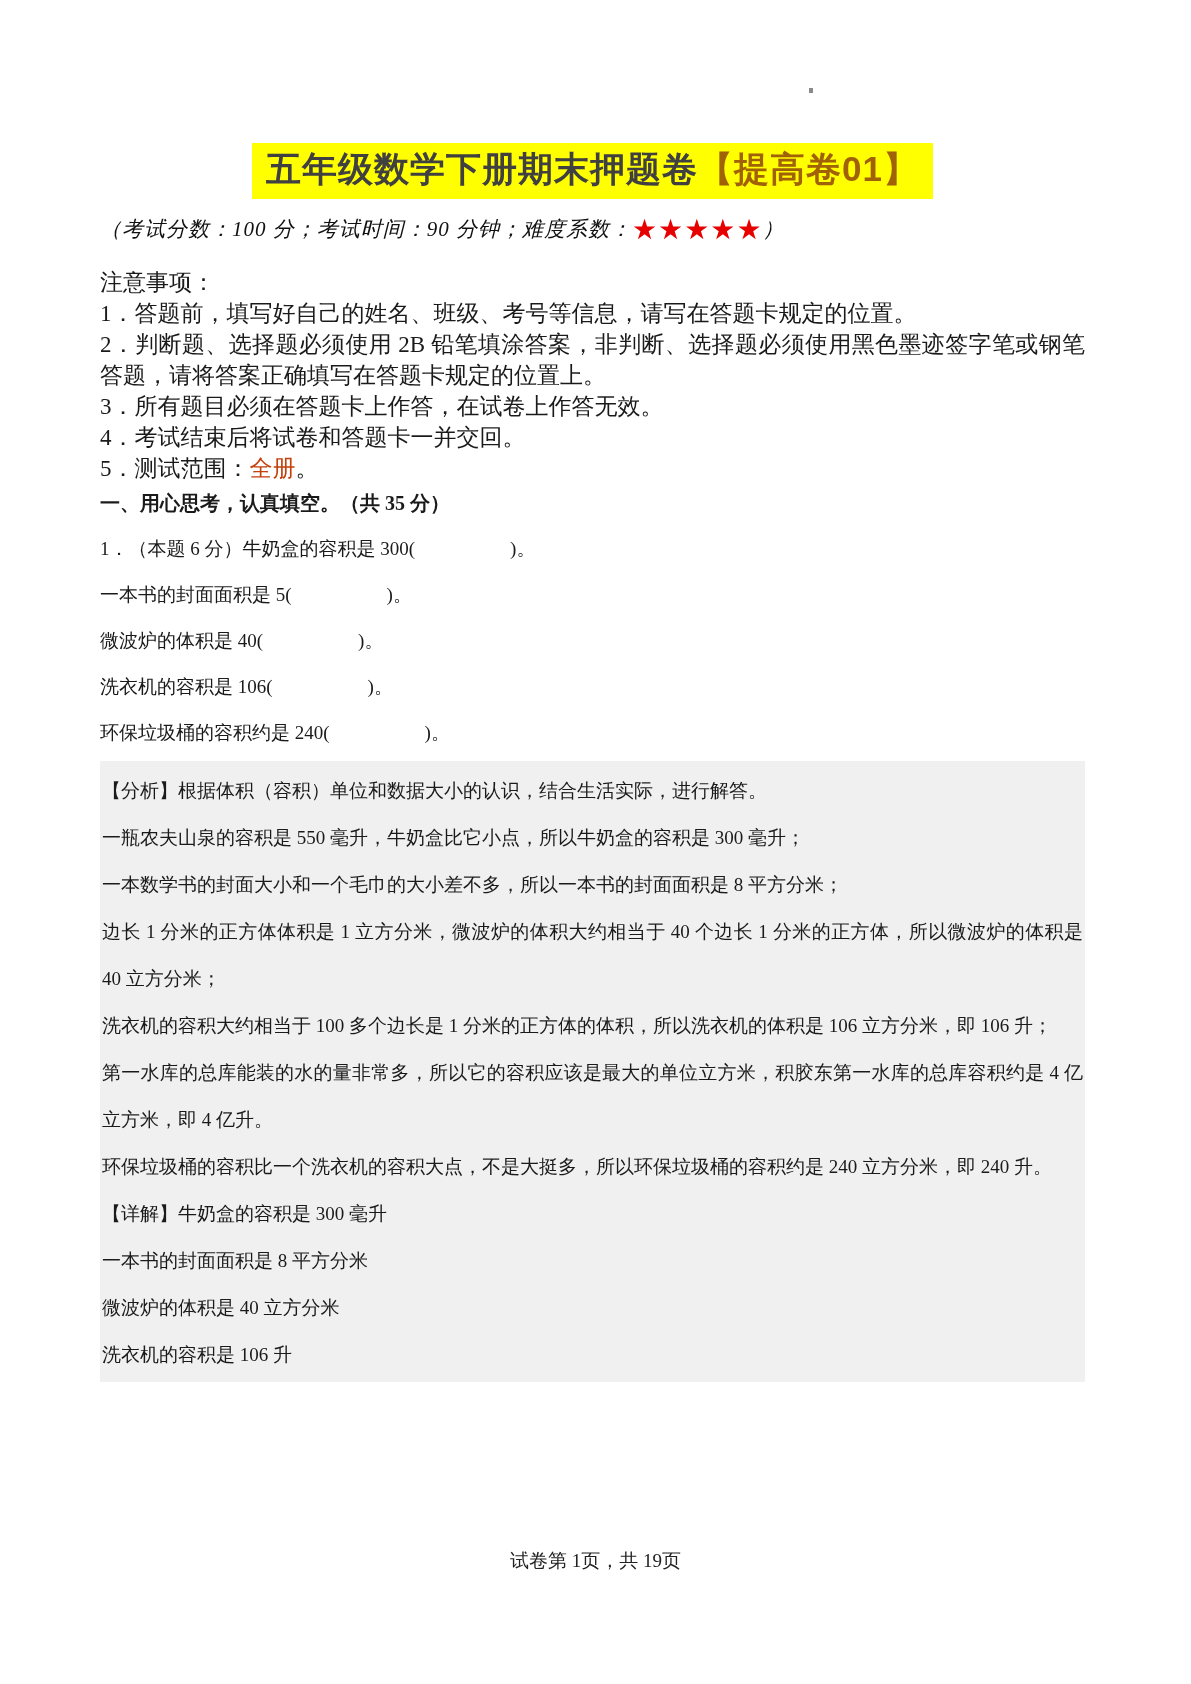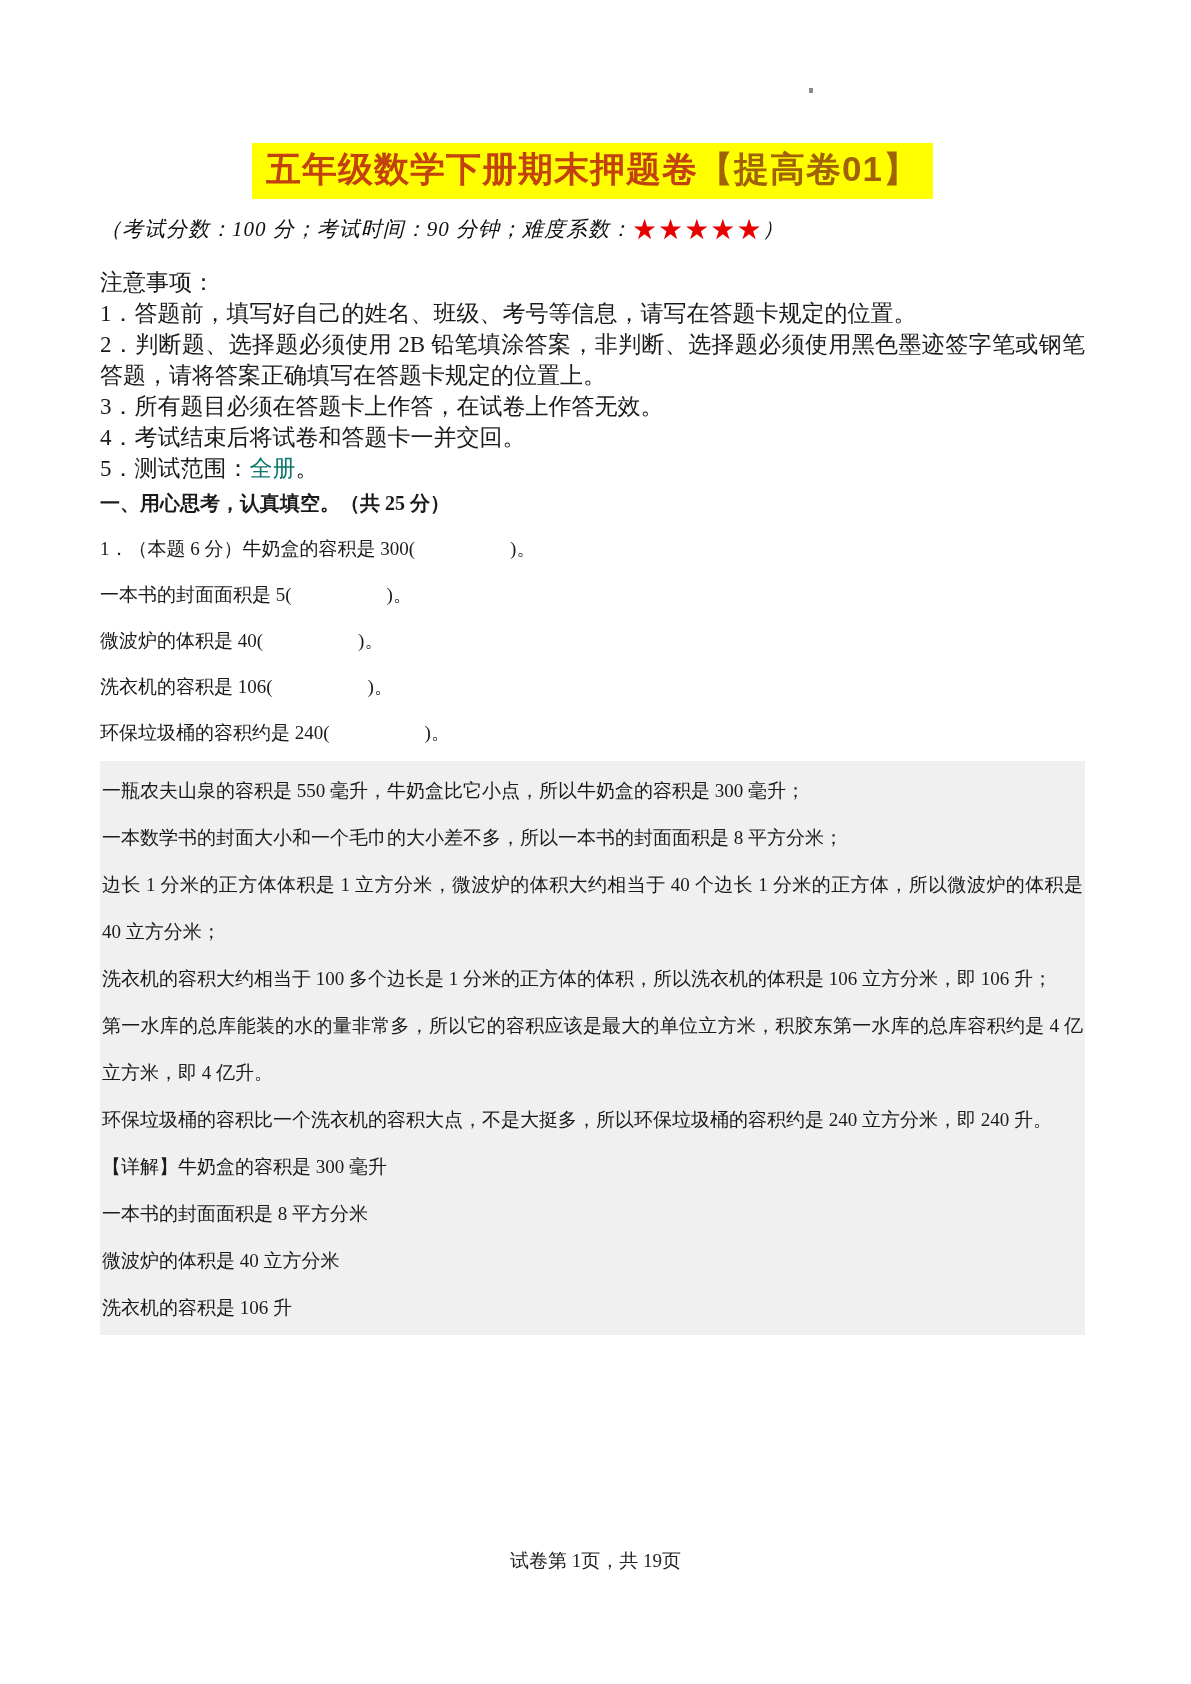--- a/index.html
+++ b/index.html
@@ -21,21 +21,21 @@
     display: inline-block;
     background: #FFFF00;
     padding: 8px 14px 11px 14px;
     font-family: "Liberation Sans", "DejaVu Sans", sans-serif;
     font-weight: bold;
     font-size: 35px;
     line-height: 1.05;
     letter-spacing: 1px;
     white-space: nowrap;
   }
-  .title-main { color: #c2410c; }
+  .title-main { color: #404040; }
   .title-bracket { color: #a16207; }
   
   .subtitle-row {
     text-align: left;
     margin-top: 16px;
     font-style: italic;
     font-size: 21px;
     color: #111;
     letter-spacing: 1px;
   }
@@ -43,21 +43,21 @@
     font-style: normal;
     color: #E60000;
     font-size: 28px;
     letter-spacing: 1px;
     vertical-align: -3px;
     line-height: 0;
   }
   
   .notice { margin-top: 24px; font-size: 23px; line-height: 31px; }
   .notice p { margin: 0; text-align: justify; }
-  .scope-red { color: #0f766e; }
+  .scope-red { color: #c2410c; }
   
   .section-heading {
     margin: 4px 0 0 0;
     font-weight: bold;
     font-size: 20px;
     line-height: 31px;
   }
   
   .question-block { margin-top: 7px; font-size: 19px; }
   .question-block p { margin: 0; line-height: 46px; white-space: pre-wrap; }
@@ -103,31 +103,32 @@
 
   <div class="notice">
     <p>注意事项：</p>
     <p>1．答题前，填写好自己的姓名、班级、考号等信息，请写在答题卡规定的位置。</p>
     <p>2．判断题、选择题必须使用 2B 铅笔填涂答案，非判断、选择题必须使用黑色墨迹签字笔或钢笔答题，请将答案正确填写在答题卡规定的位置上。</p>
     <p>3．所有题目必须在答题卡上作答，在试卷上作答无效。</p>
     <p>4．考试结束后将试卷和答题卡一并交回。</p>
     <p><span>5．测试范围：</span><span class="scope-red">全册</span><span>。</span></p>
   </div>
 
-  <p class="section-heading">一、用心思考，认真填空。（共 25 分）</p>
+  <p class="section-heading">一、用心思考，认真填空。（共 35 分）</p>
 
   <div class="question-block">
     <p>1．（本题 6 分）牛奶盒的容积是 300(　　　　　)。</p>
     <p>一本书的封面面积是 5(　　　　　)。</p>
     <p>微波炉的体积是 40(　　　　　)。</p>
     <p>洗衣机的容积是 106(　　　　　)。</p>
     <p>环保垃圾桶的容积约是 240(　　　　　)。</p>
   </div>
 
   <div class="answer-block">
+    <p>【分析】根据体积（容积）单位和数据大小的认识，结合生活实际，进行解答。</p>
     <p>一瓶农夫山泉的容积是 550 毫升，牛奶盒比它小点，所以牛奶盒的容积是 300 毫升；</p>
     <p>一本数学书的封面大小和一个毛巾的大小差不多，所以一本书的封面面积是 8 平方分米；</p>
     <p>边长 1 分米的正方体体积是 1 立方分米，微波炉的体积大约相当于 40 个边长 1 分米的正方体，所以微波炉的体积是 40 立方分米；</p>
     <p>洗衣机的容积大约相当于 100 多个边长是 1 分米的正方体的体积，所以洗衣机的体积是 106 立方分米，即 106 升；</p>
     <p>第一水库的总库能装的水的量非常多，所以它的容积应该是最大的单位立方米，积胶东第一水库的总库容积约是 4 亿立方米，即 4 亿升。</p>
     <p>环保垃圾桶的容积比一个洗衣机的容积大点，不是大挺多，所以环保垃圾桶的容积约是 240 立方分米，即 240 升。</p>
     <p>【详解】牛奶盒的容积是 300 毫升</p>
     <p>一本书的封面面积是 8 平方分米</p>
     <p>微波炉的体积是 40 立方分米</p>
     <p>洗衣机的容积是 106 升</p>

